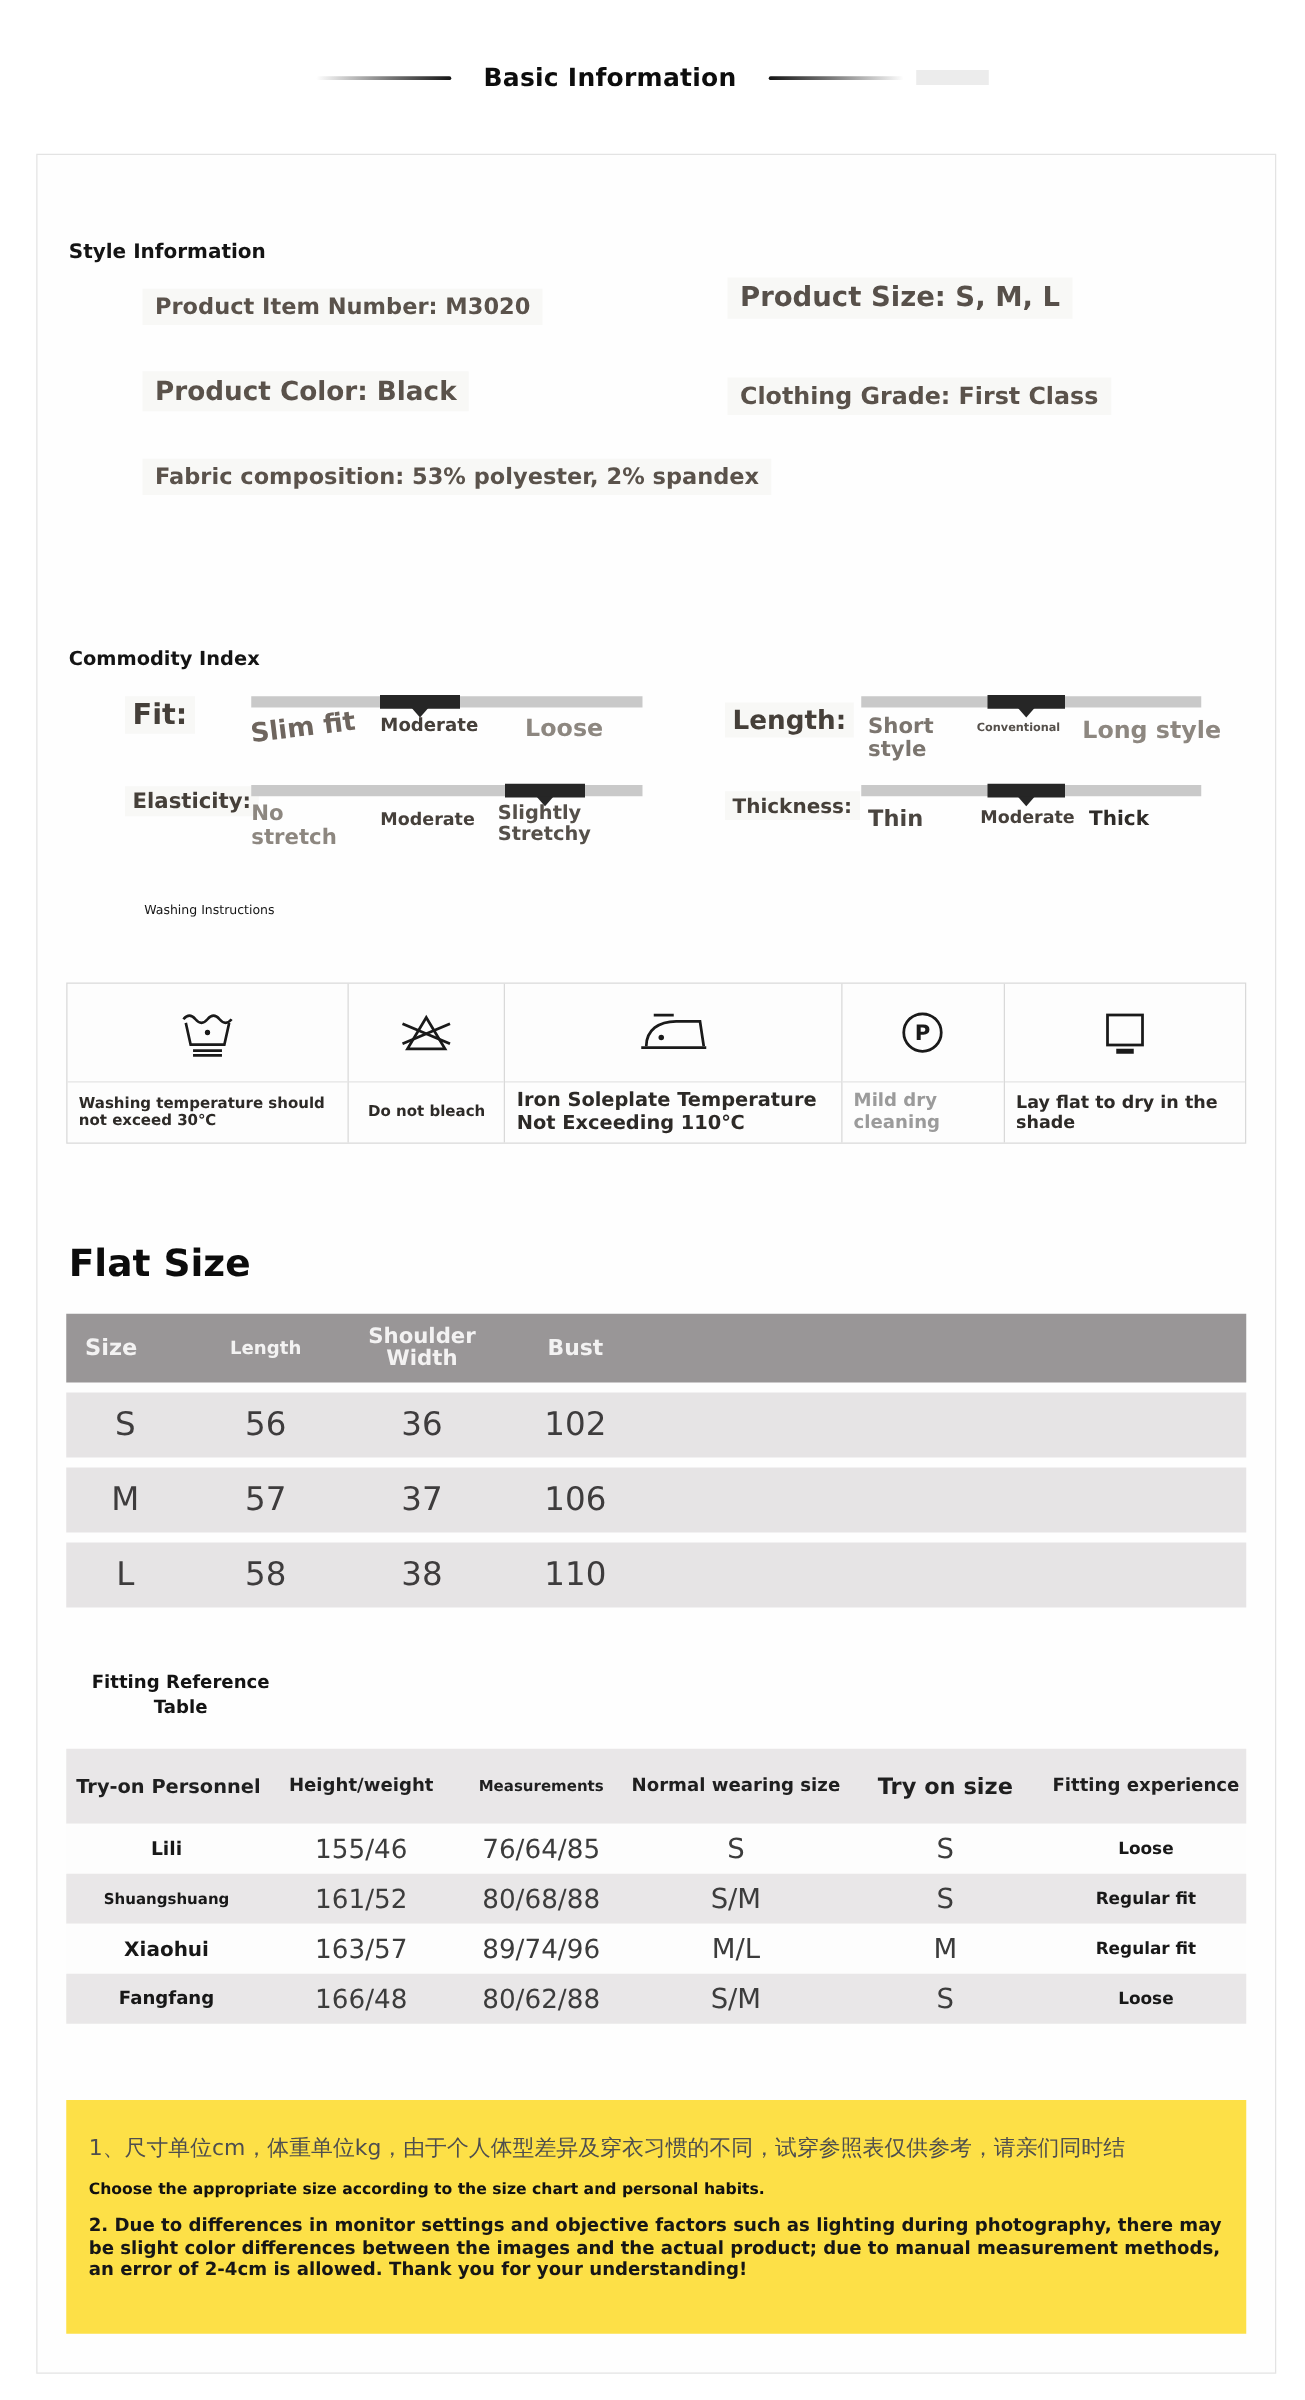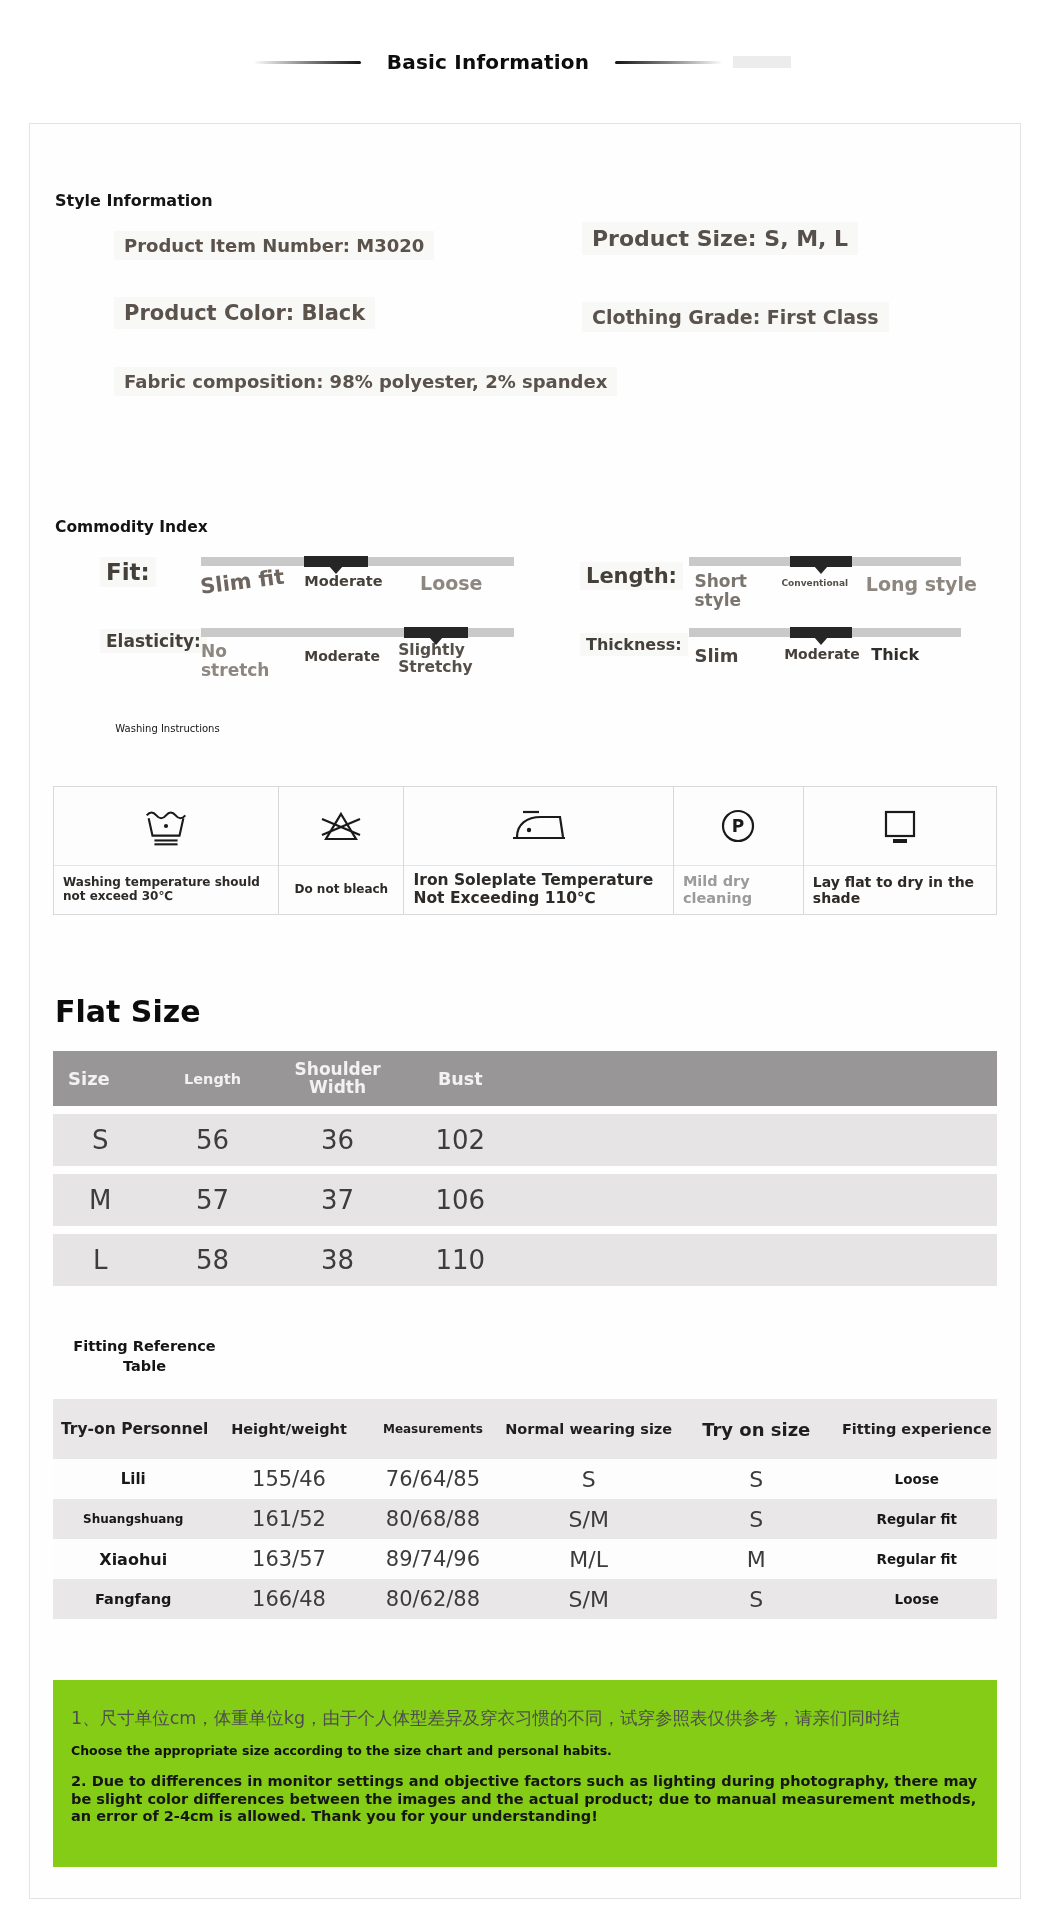--- a/index.html
+++ b/index.html
@@ -78,21 +78,21 @@
   .fit-row.alt{background:#e9e7e8;}
   .fc{box-sizing:border-box;}
   .fc.n{width:17%;font-weight:bold;font-size:15px;color:#181818;text-align:center;}
   .fc.v1{width:16%;font-size:21px;color:#3c3c3c;text-align:center;}
   .fc.v2{width:14.5%;font-size:21px;color:#3c3c3c;text-align:center;}
   .fc.s1{width:18.5%;font-size:22px;color:#3c3c3c;text-align:center;}
   .fc.s2{width:17%;font-size:22px;color:#3c3c3c;text-align:center;}
   .fc.e{width:17%;font-weight:bold;font-size:13.5px;color:#181818;text-align:center;}
 
   
-  .notes{position:absolute;left:23px;top:1556px;width:944px;height:187px;background:#84cc16;box-sizing:border-box;padding:26px 18px 0;}
+  .notes{position:absolute;left:23px;top:1556px;width:944px;height:187px;background:#fde047;box-sizing:border-box;padding:26px 18px 0;}
   .notes .cn{font-size:17.5px;color:#4e4e4e;white-space:nowrap;overflow:hidden;margin-bottom:13px;}
   .notes .en1{font-weight:bold;font-size:12.5px;color:#101010;margin-bottom:15px;}
   .notes .en2{font-weight:bold;font-size:14.5px;color:#161616;line-height:1.22;margin-bottom:9px;}
   .notes .en3{font-weight:bold;font-size:14.5px;color:#161616;line-height:1.22;}
 </style>
 </head>
 <body>
 
 <div class="page">
 
@@ -103,21 +103,21 @@
     <div class="deco-smudge"></div>
   </div>
 
   <div class="panel">
 
     <div class="sec-heading" style="left:25px;top:35px;font-size:16px;">Style Information</div>
     <div class="info-item" style="left:84px;top:107px;font-size:18px;">Product Item Number: M3020</div>
     <div class="info-item" style="left:552px;top:98px;font-size:22px;color:#57504a;">Product Size: S, M, L</div>
     <div class="info-item" style="left:84px;top:173px;font-size:21px;">Product Color: Black</div>
     <div class="info-item" style="left:552px;top:178px;font-size:19px;">Clothing Grade: First Class</div>
-    <div class="info-item" style="left:84px;top:243px;font-size:18px;">Fabric composition: 98% polyester, 2% spandex</div>
+    <div class="info-item" style="left:84px;top:243px;font-size:18px;">Fabric composition: 53% polyester, 2% spandex</div>
 
     <div class="sec-heading" style="left:25px;top:362px;font-size:15.5px;">Commodity Index</div>
 
     <div class="slider-name" style="left:70px;top:433px;font-size:23px;">Fit:</div>
     <div class="slider" style="left:171px;top:433px;width:313px;">
       <div class="track"></div>
       <div class="seg" style="left:calc(43% - 32px);width:64px;"></div>
       <div class="ptr" style="left:calc(43% - 7px);"></div>
       <div class="slab lb-rot" style="left:-2px;top:18px;">Slim fit</div>
       <div class="slab lb-dark-sm" style="left:33%;top:16px;">Moderate</div>
@@ -142,21 +142,21 @@
       <div class="slab lb-gray-md" style="left:2%;top:15px;width:64px;color:#7b756f;font-weight:bold;">Short style</div>
       <div class="slab lb-tiny" style="left:34%;top:21px;">Conventional</div>
       <div class="slab lb-gray-lg" style="left:65%;top:16px;">Long style</div>
     </div>
 
     <div class="slider-name" style="left:550px;top:509px;font-size:16px;">Thickness:</div>
     <div class="slider" style="left:659px;top:504px;width:272px;">
       <div class="track"></div>
       <div class="seg" style="left:calc(48.5% - 31px);width:62px;"></div>
       <div class="ptr" style="left:calc(48.5% - 7px);"></div>
-      <div class="slab lb-dark-lg" style="left:2%;top:17px;">Slim</div>
+      <div class="slab lb-dark-lg" style="left:2%;top:17px;">Thin</div>
       <div class="slab lb-dark-sm" style="left:35%;top:18px;font-size:14px;">Moderate</div>
       <div class="slab lb-dark-th" style="left:67%;top:17px;">Thick</div>
     </div>
 
     <div class="wash-heading">Washing Instructions</div>
     <div class="wash-table">
       <div class="wash-col c1" style="width:23.8%;">
         <div class="wash-icon">
           <svg class="wash-ic" width="54" height="48" viewBox="0 0 56 48">
             <path d="M8 13 q5 -6 10 0 q5 6 10 0 q5 -6 10 0 q5 6 10 0"></path>

